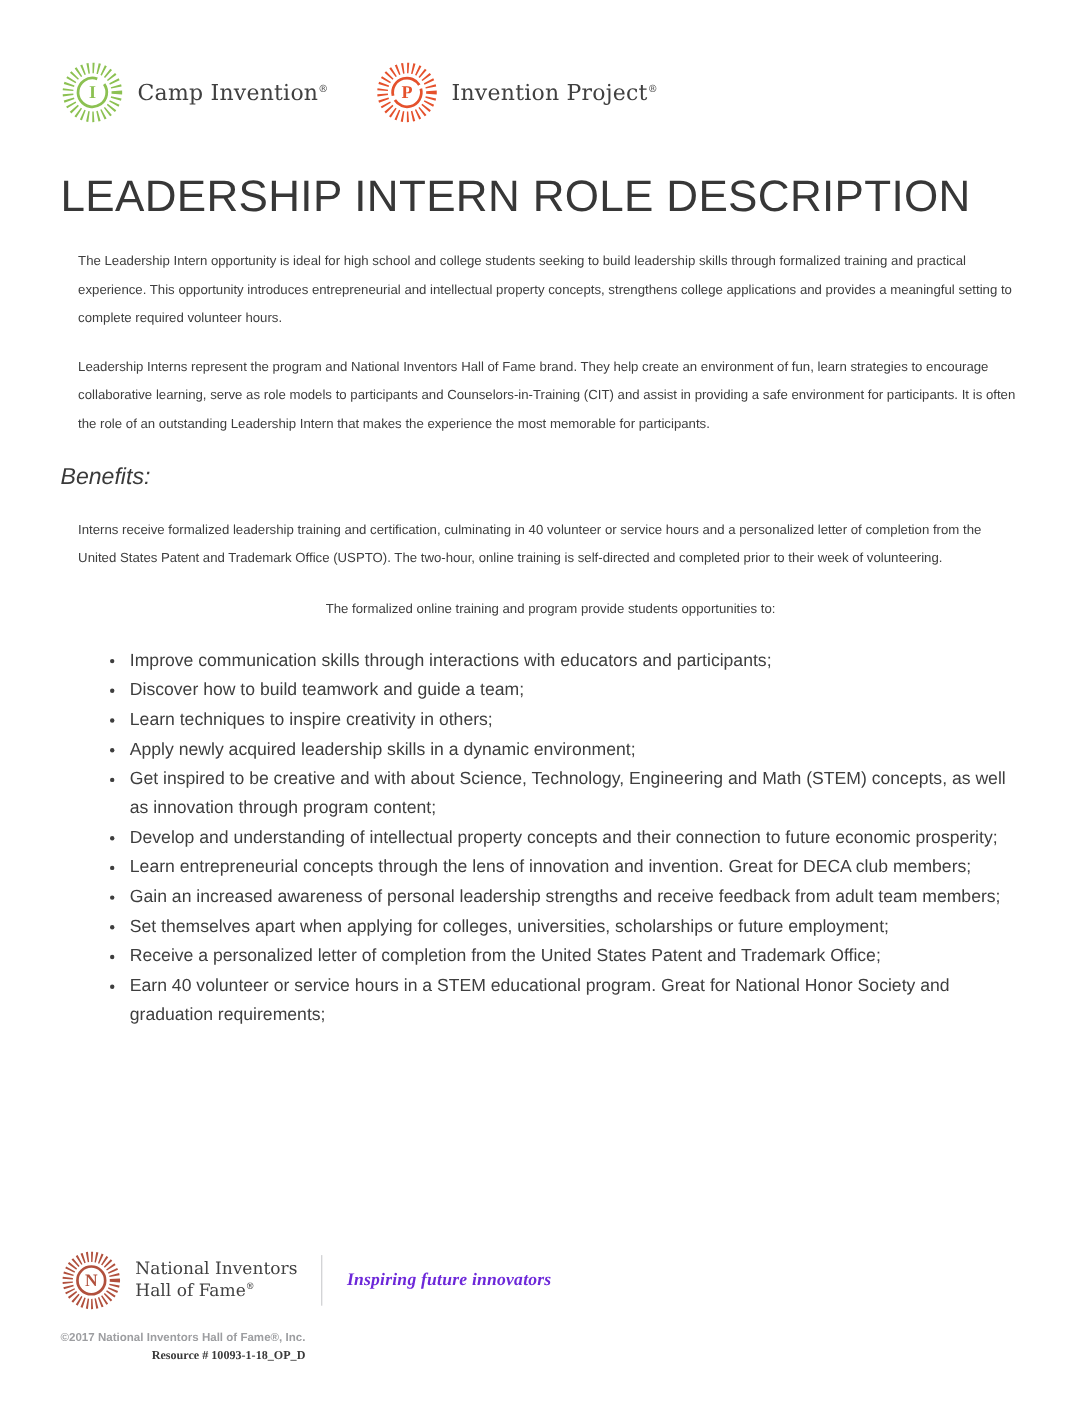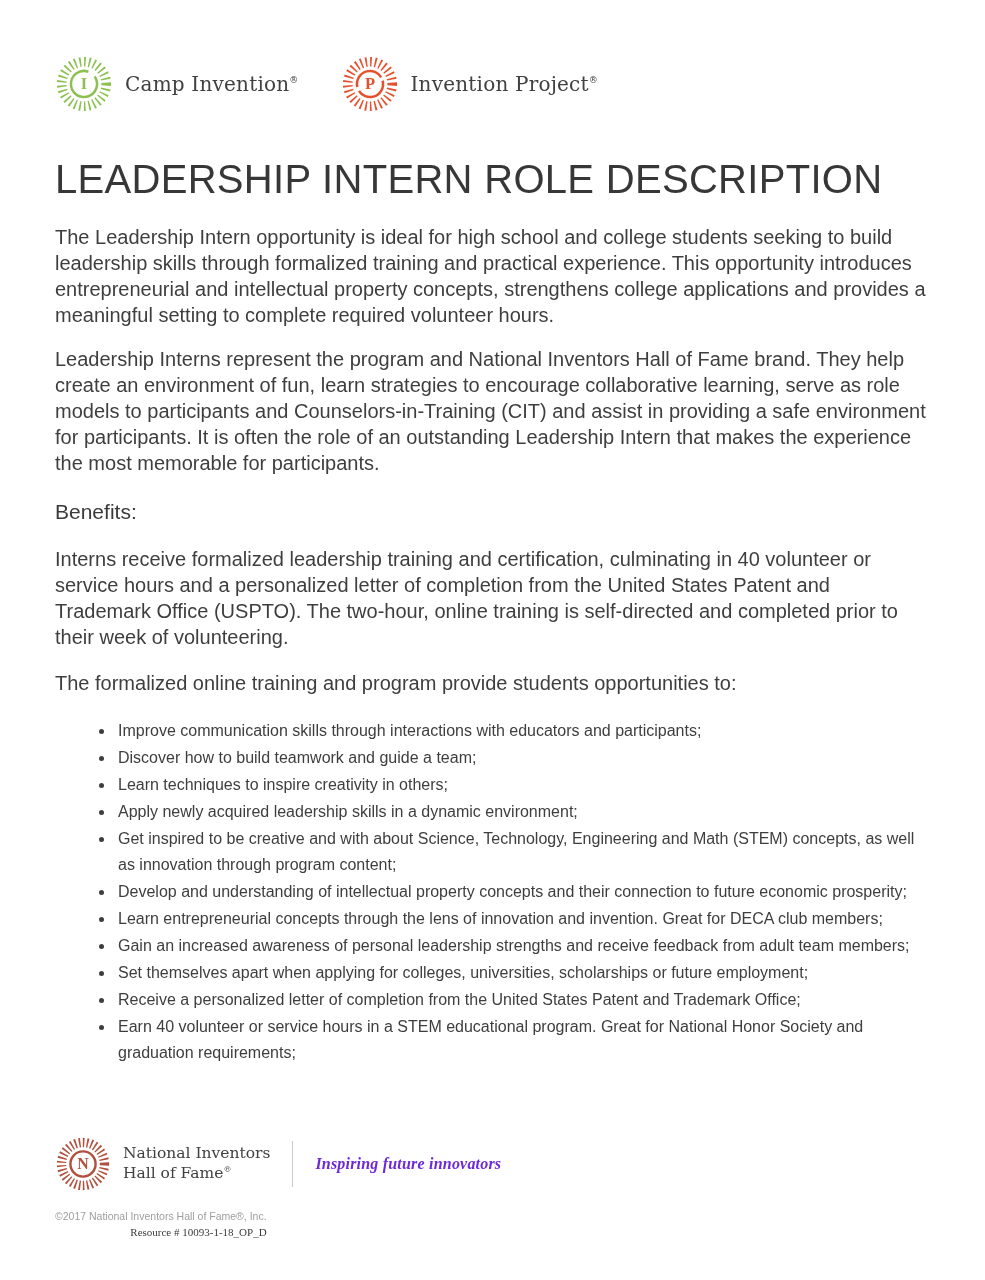--- a/index.html
+++ b/index.html
@@ -27,30 +27,31 @@
   .logo-label sup { font-size: 9px; vertical-align: super; }
 
   
   h1 {
     margin: 44px 0 0 0;
     font-size: 40px;
     font-weight: 400;
     color: #373737;
     letter-spacing: 0.3px;
   }
-  p { font-size: 20px; line-height: 26px; margin: 18px 0 0 0; }
+  p { font-size: 12px; line-height: 26px; margin: 18px 0 0 16px; }
   p.first { margin-top: 22px; }
   h2 {
     margin: 24px 0 0 0;
     font-size: 21px;
     font-weight: 400;
     color: #3a3a3a;
+    font-style: italic;
   }
   p.after-heading { margin-top: 22px; }
-  p.list-intro { margin-top: 20px; }
+  p.list-intro { margin-top: 20px; text-align: center; }
   ul {
     margin: 22px 0 0 0;
     padding: 0 0 0 60px;
   }
   li {
     font-size: 16px;
     line-height: 26px;
     margin: 0 0 1px 0;
     padding-left: 3px;
   }
@@ -85,21 +86,21 @@
     letter-spacing: 0.2px;
   }
   .f-row2 {
     margin-top: 18px;
     display: flex;
     justify-content: space-between;
     align-items: flex-start;
   }
   .contact { font-size: 14px; color: #85878a; }
   .contact .link { color: #e5512c; font-weight: bold; cursor: pointer; }
-  .legal { text-align: right; }
+  .legal { text-align: right; font-weight: bold; }
   .copyright { font-size: 10.5px; color: #9d9ea1; }
   .resource {
     margin-top: 4px;
     font-family: "Liberation Serif", serif;
     font-size: 11px;
     color: #3a3a3a;
   }
 </style>
 </head>
 <body>

